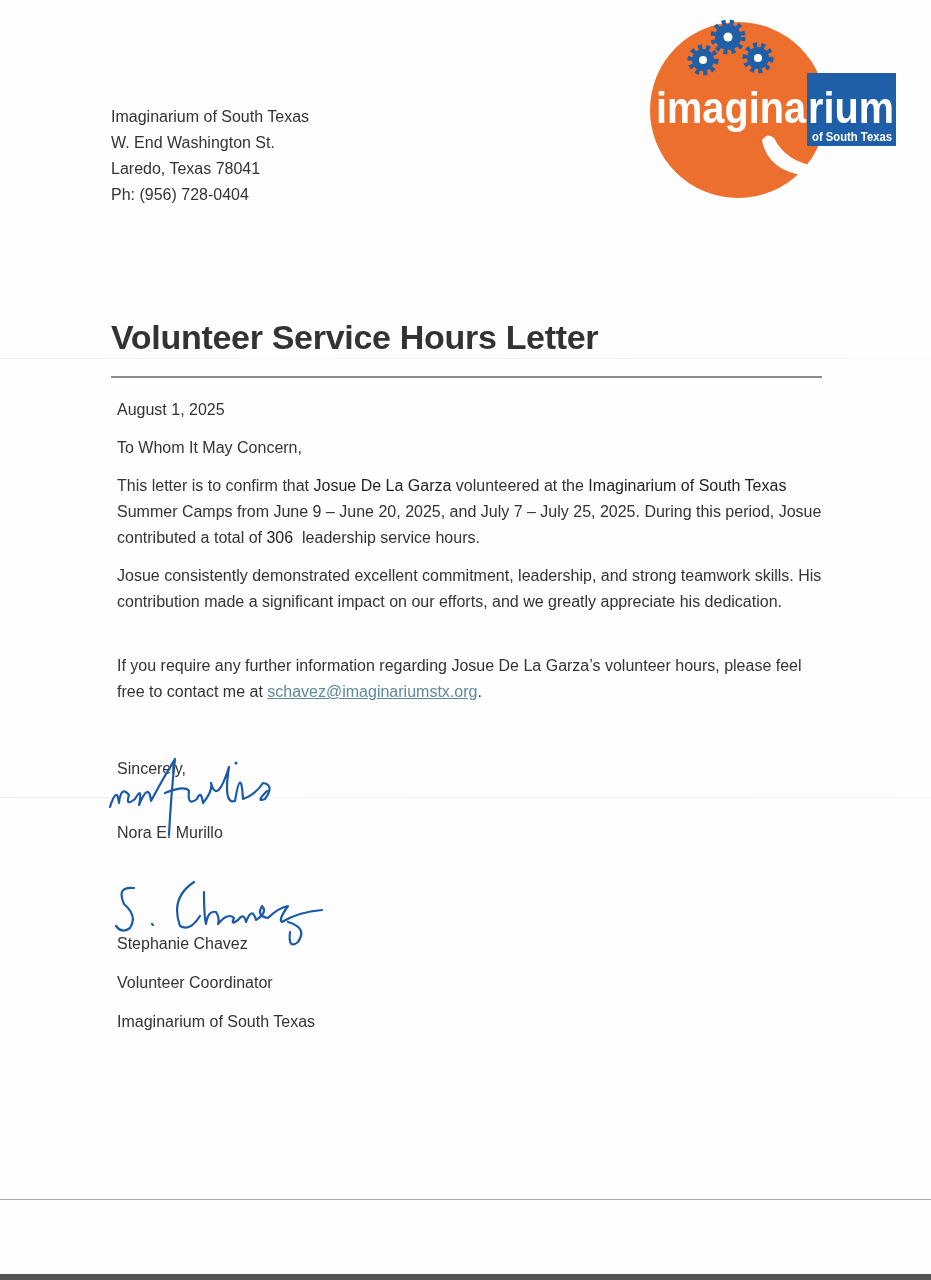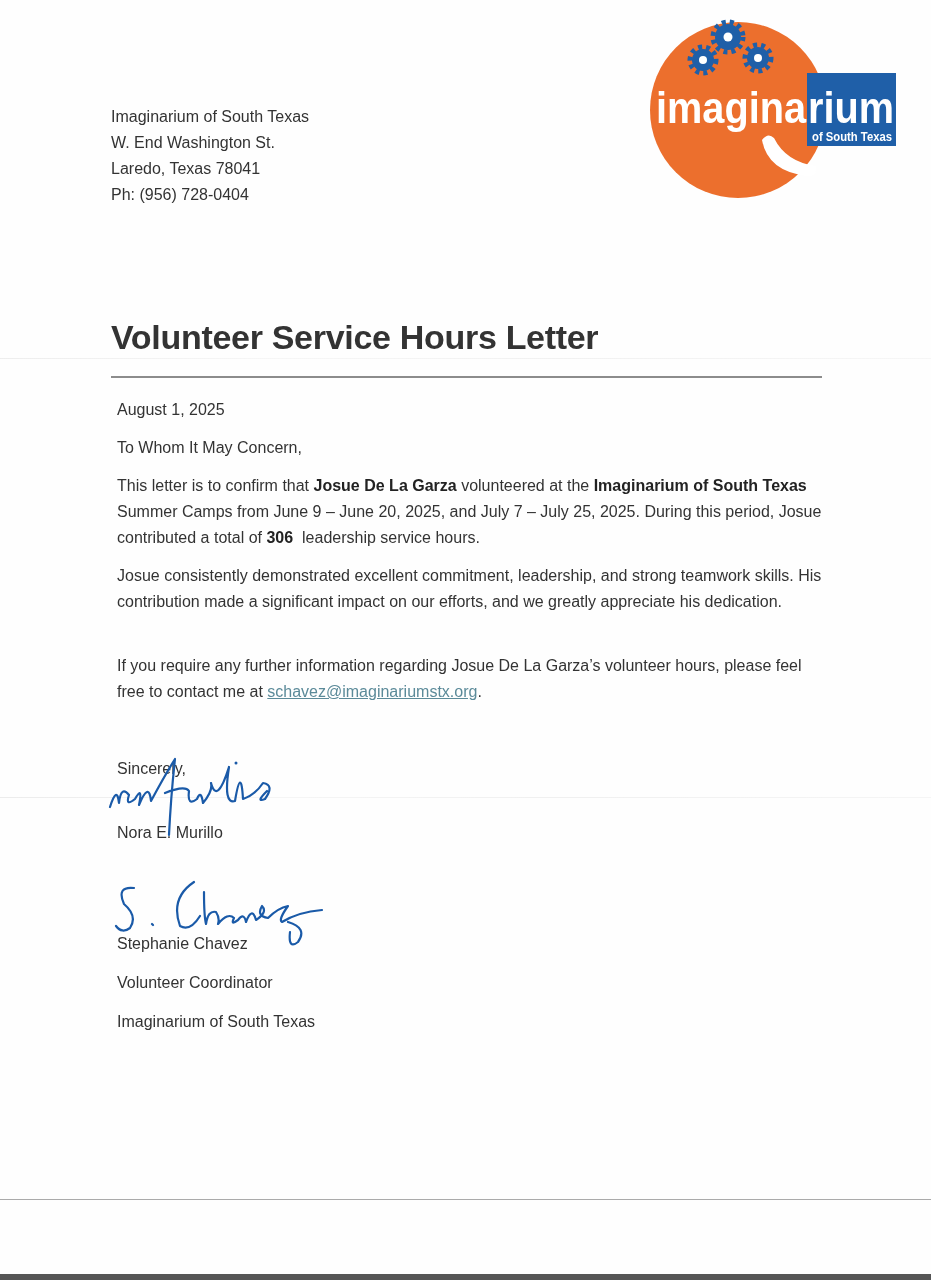--- a/index.html
+++ b/index.html
@@ -14,21 +14,21 @@
   .fold { position:absolute; left:0; height:1px; background:linear-gradient(90deg,#ddd,#eee 30%,#e4e4e4 60%,#eee); }
   .fold.f1 { top:358px; width:931px; opacity:.5; }
   .fold.f2 { top:797px; width:931px; opacity:.55; }
   .fold.f3 { top:1199px; width:931px; background:#aaa; }
   .addr { position:absolute; left:111px; top:104px; font-size:16px; line-height:26px; color:#333; }
   .addr div { white-space:nowrap; }
   .logo { position:absolute; left:650px; top:10px; width:250px; height:200px; }
   .title { position:absolute; left:111px; top:318px; font-size:34px; font-weight:bold; color:#333; margin:0; letter-spacing:-0.3px; }
   .rule { position:absolute; left:111px; top:376px; width:711px; height:2px; background:#8c8c8c; }
   .body-text { position:absolute; left:111px; width:715px; font-size:16px; line-height:26px; color:#333;margin-left:6px; }
-  .body-text b { font-weight:bold; color:#222; }
+  .body-text b { font-weight:normal; color:#222; }
   .email { color:#5b8a99; text-decoration:underline; font-weight:normal; }
   .sig { position:absolute; }
   .sig path { fill:none; stroke:#1a5aa8; stroke-width:2.2; stroke-linecap:round; stroke-linejoin:round; }
 </style>
 </head>
 <body>
 
 <div class="page">
   <div class="fold f1"></div>
   <div class="fold f2"></div>

